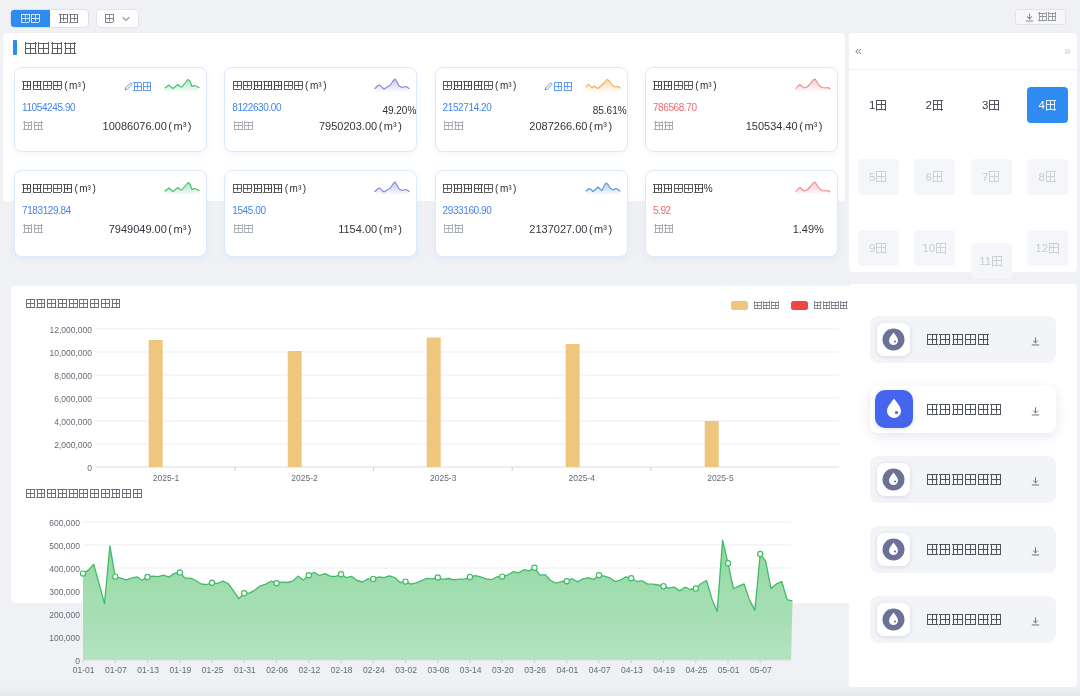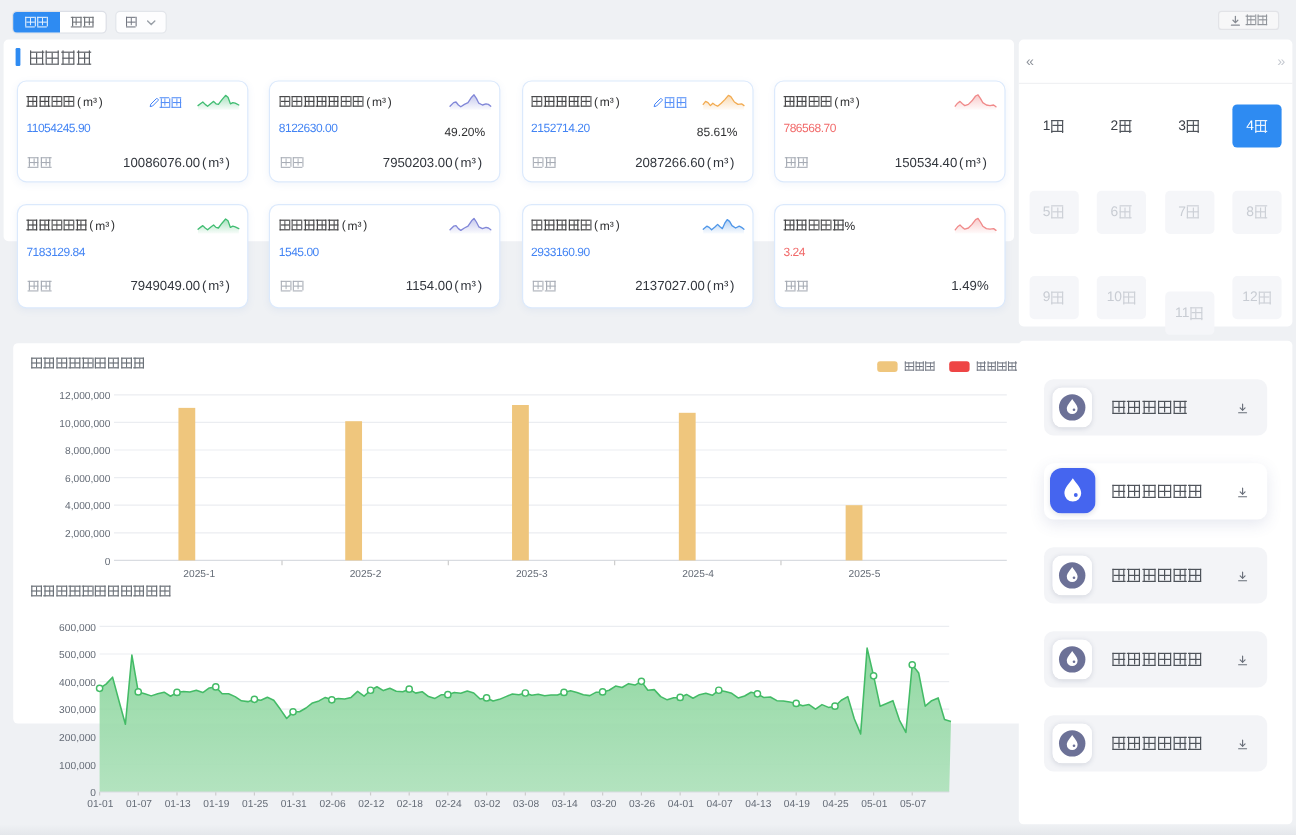--- a/index.html
+++ b/index.html
@@ -19,22 +19,22 @@
 .exp{position:absolute;left:1015px;top:9px;width:51px;height:16px;border:1px solid #e2e3e7;border-radius:3px;background:#f7f7f8;color:#84888f;font-size:9.5px;display:flex;align-items:center;justify-content:center}
 #pA{left:3px;top:33px;width:842px;height:168px}
 .acc{position:absolute;left:10px;top:7px;width:3.5px;height:15px;background:#2e8bf2;border-radius:1px}
 .htit{position:absolute;left:21px;top:8px;font-size:13px;color:#45494f;font-weight:bold}
 .card{position:absolute;width:193px;border:1px solid #dbe9fc;border-radius:8px;background:#fff;box-shadow:0 2px 6px rgba(90,130,200,.07)}
 .ct{position:absolute;left:7px;top:12px;font-size:10px;color:#303133}
 .clk{position:absolute;right:54px;top:13px;font-size:9.5px;color:#3f80f6}
 .spk{position:absolute;right:6px;top:8px;width:36px;height:16px}
 .cv{position:absolute;left:7px;top:34px;font-size:10px;color:#4384f4;letter-spacing:-.4px}
 .cv.red{color:#f16a6a}
-.cpct{position:absolute;right:12px;top:37px;font-size:10px;color:#303133}
-.cb{position:absolute;left:8px;right:13px;top:62px;display:flex;justify-content:space-between;align-items:flex-end}
+.cpct{position:absolute;right:0;top:37px;font-size:10px;color:#303133}
+.cb{position:absolute;left:8px;right:13px;top:52px;display:flex;justify-content:space-between;align-items:center}
 .cbl{font-size:10px;color:#9ba1ab}
 .cbv{font-size:11px;color:#32363d}
 #pB{left:11px;top:286px;width:842px;height:317px}
 .ctit{position:absolute;left:14px;font-size:10.5px;color:#575e66}
 .leg{position:absolute;top:15px;right:5px;display:flex;align-items:center;font-size:8.5px;color:#5d6370}
 .sw{width:17px;height:9px;border-radius:2.5px;margin-right:5px}
 .ax{font-size:8.5px;fill:#646b76;font-family:"Liberation Sans",sans-serif}
 #pC{left:849px;top:33px;width:228px;height:239px}
 .nav{position:absolute;top:7px;width:100%;text-align:center;font-size:18px;color:#383d45;letter-spacing:.5px}
 .arr{position:absolute;top:11px;font-size:12px;color:#8f949c}
@@ -219,21 +219,21 @@
       <svg class="spk" viewBox="0 0 36 16">
         <defs>
           <linearGradient id="sg7" x1="0" y1="0" x2="0" y2="1">
             <stop offset="0" stop-color="#f08a8a" stop-opacity=".45"></stop>
             <stop offset="1" stop-color="#f08a8a" stop-opacity=".04"></stop>
           </linearGradient>
         </defs>
         <path d="M1.0,12.5 L3.0,10.0 L5.0,8.5 L7.0,10.5 L9.0,12.0 L12.0,11.0 L15.0,8.0 L18.0,4.0 L20.0,3.0 L22.0,6.0 L24.0,9.5 L27.0,11.5 L30.0,12.0 L33.0,11.5 L35.0,13.0 L35,15.5 L1,15.5 Z" fill="url(#sg7)"></path>
         <path d="M1.0,12.5 L3.0,10.0 L5.0,8.5 L7.0,10.5 L9.0,12.0 L12.0,11.0 L15.0,8.0 L18.0,4.0 L20.0,3.0 L22.0,6.0 L24.0,9.5 L27.0,11.5 L30.0,12.0 L33.0,11.5 L35.0,13.0" fill="none" stroke="#f08a8a" stroke-width="1.1" stroke-linejoin="round" stroke-linecap="round"></path>
       </svg>
-      <div class="cv red">3.24</div>
+      <div class="cv red">5.92</div>
       <div class="cb">
         <span class="cbl"><i class="z"></i><i class="z"></i></span>
         <span class="cbv">1.49%</span>
       </div>
     </div>
   </div>
 <div class="panel" id="pB">
 <div class="ctit" style="top:11px"><i class="z"></i><i class="z"></i><i class="z"></i><i class="z"></i><i class="z"></i><i class="z"></i><i class="z"></i><i class="z"></i><i class="z"></i></div>
 <div class="leg">
       <span class="sw" style="background:#efc67d"></span>

